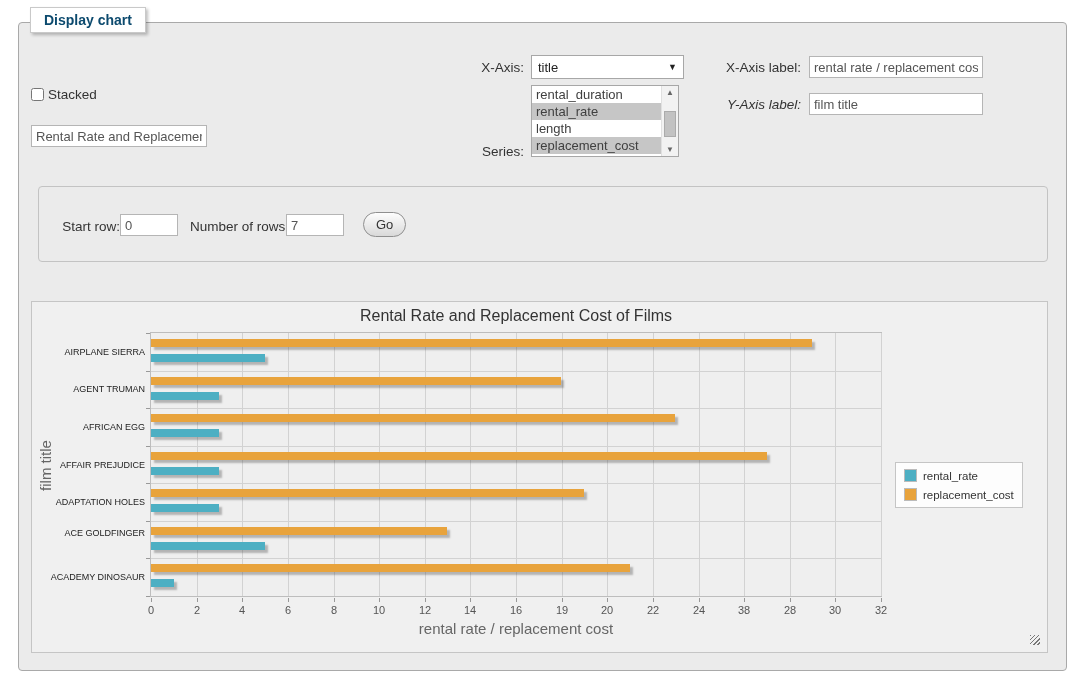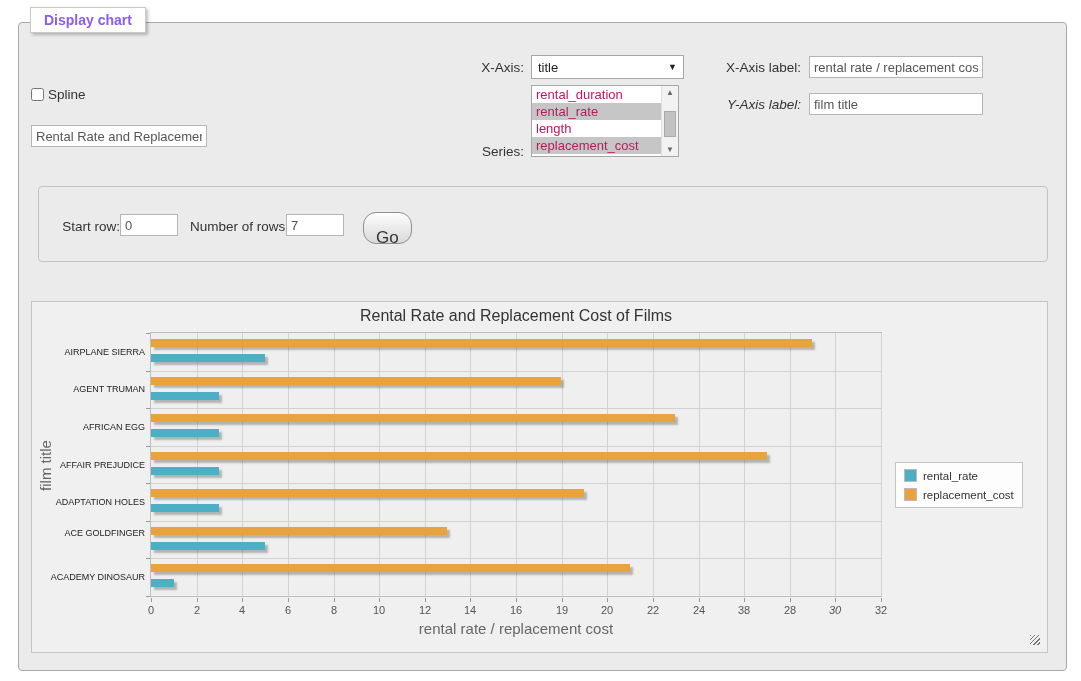--- a/index.html
+++ b/index.html
@@ -9,21 +9,21 @@
     font-family:"Liberation Sans", sans-serif; color:#333; overflow:hidden;
   }
   
   .panel {
     position:absolute; left:18px; top:22px; width:1049px; height:649px;
     background:#ebebeb; border:1px solid #a9a9a9; border-radius:4px;
   }
   .legendbox {
     position:absolute; left:30px; top:7px; z-index:3;
     background:#fff; border:1px solid #c9c9c9; padding:4px 13px;
-    font-size:14px; font-weight:bold; color:#8b5cf6;
+    font-size:14px; font-weight:bold; color:#0c4a6e;
     box-shadow:2px 2px 3px rgba(0,0,0,0.25);
   }
   .ctl { position:absolute; font-size:13.5px; color:#333; }
   
   .radio-row { left:14px; top:32px; display:flex; align-items:center; gap:2px; }
   .radio-row label { display:flex; align-items:center; margin-right:6px; cursor:default; }
   .radio-row input, .chk input { margin:0 4px 0 0; }
   .chk { left:12px; top:64px; display:flex; align-items:center; }
   
   .tinput {
@@ -38,34 +38,34 @@
     background:#fff; border:1px solid #a7a7a7; font-size:13px; color:#222;
     display:flex; align-items:center; padding-left:6px;
   }
   .fselect .arrow { position:absolute; right:6px; top:6px; font-size:9px; color:#222; }
   
   .listbox {
     position:absolute; left:512px; top:62px; width:148px; height:72px;
     background:#fff; border:1px solid #a7a7a7; display:flex;
   }
   .listbox .opts { flex:1; overflow:hidden; }
-  .listbox .opt { height:17px; line-height:17px; font-size:13px; padding-left:4px; color:#be185d; white-space:nowrap; }
+  .listbox .opt { height:17px; line-height:17px; font-size:13px; padding-left:4px; color:#404040; white-space:nowrap; }
   .listbox .opt.sel { background:#c6c6c6; }
   .sbar { width:17px; background:#f2f2f2; border-left:1px solid #e0e0e0; position:relative; }
   .sbar .up, .sbar .dn { position:absolute; left:0; width:100%; text-align:center; font-size:8px; color:#666; }
   .sbar .up { top:2px; } .sbar .dn { bottom:2px; }
   .sbar .thumb { position:absolute; left:2px; width:12px; top:25px; height:26px; background:#c2c2c2; border:1px solid #ababab; }
   
   .rowsbox {
     position:absolute; left:19px; top:163px; width:1010px; height:76px;
     border:1px solid #c3c3c3; border-radius:4px;
   }
   .go-btn {
-    position:absolute; left:344px; top:189px; height:25px; padding:15px 12px;
-    border:1px solid #8f8f8f; border-radius:13px; font-size:17px; color:#333;
+    position:absolute; left:344px; top:189px; height:25px; padding:2px 12px;
+    border:1px solid #8f8f8f; border-radius:13px; font-size:13px; color:#333;
     background:linear-gradient(#fdfdfd,#d9d9d9); cursor:pointer;
     font-family:"Liberation Sans",sans-serif;
   }
   
   .chartbox {
     position:absolute; left:12px; top:278px; width:1017px; height:352px;
     background:#f0f0f0; border:1px solid #c5c5c5;
   }
   .chart-title { position:absolute; left:118px; top:5px; width:732px; text-align:center; font-size:16px; color:#333; }
   .plot { position:absolute; left:118px; top:30px; width:732px; height:265px; border:1px solid #bdbdbd; background:#efefef; }
@@ -96,21 +96,21 @@
 </head>
 <body>
 
 <div class="legendbox">Display chart</div>
 
 <div class="panel">
 
 
   <label class="ctl chk">
     <input type="checkbox" style="">
-    <span>Spline</span>
+    <span>Stacked</span>
   </label>
 
   <input class="tinput title-input" value="Rental Rate and Replacement Cost of Films" style="">
 
   <span class="lbl" style="left:437px; top:37px; width:68px;">X-Axis:</span>
   <div class="fselect">
     <span>title</span>
     <span class="arrow">▼</span>
   </div>
 
@@ -184,21 +184,21 @@
         <div class="xtick" style="left: 548px;"></div>
         <div class="xtick-label" style="left: 526px; top: 271px;">24</div>
         <div class="gl-v" style="left: 593px;"></div>
         <div class="xtick" style="left: 593px;"></div>
         <div class="xtick-label" style="left: 571px; top: 271px;">38</div>
         <div class="gl-v" style="left: 639px;"></div>
         <div class="xtick" style="left: 639px;"></div>
         <div class="xtick-label" style="left: 617px; top: 271px;">28</div>
         <div class="gl-v" style="left: 684px;"></div>
         <div class="xtick" style="left: 684px;"></div>
-        <div class="xtick-label" style="left: 662px; top: 271px; font-style: italic;">30</div>
+        <div class="xtick-label" style="left: 662px; top: 271px;">30</div>
         <div class="gl-v" style="left: 730px;"></div>
         <div class="xtick" style="left: 730px;"></div>
         <div class="xtick-label" style="left: 708px; top: 271px;">32</div>
         <div class="gl-h" style="top: 38px;"></div>
         <div class="gl-h" style="top: 75px;"></div>
         <div class="gl-h" style="top: 113px;"></div>
         <div class="gl-h" style="top: 150px;"></div>
         <div class="gl-h" style="top: 188px;"></div>
         <div class="gl-h" style="top: 225px;"></div>
         <div class="ytick" style="top: 0px;"></div>

